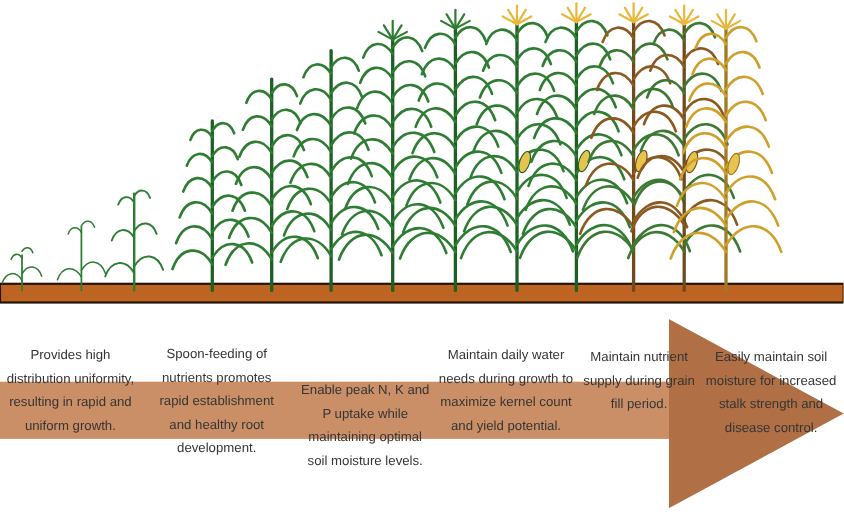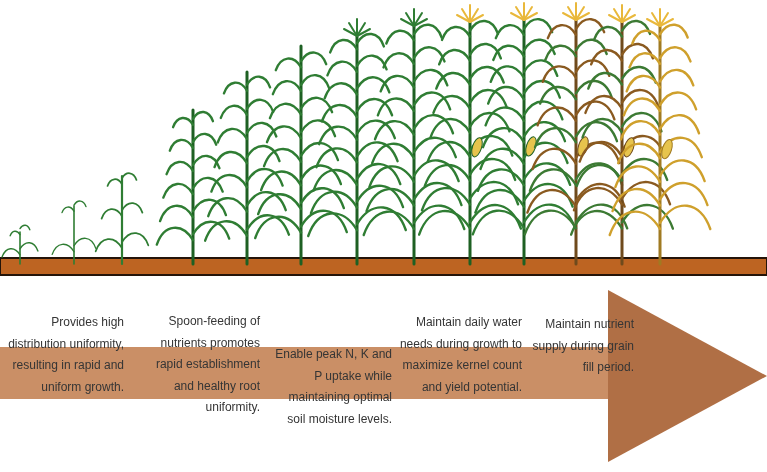--- a/index.html
+++ b/index.html
@@ -10,21 +10,21 @@
   .canvas{position:relative;width:767px;height:472px;background:#ffffff;}
   .field-svg{position:absolute;left:0;top:0;z-index:0;}
   .arrow-shaft{
     position:absolute;left:0;top:347px;width:614px;height:52px;z-index:1;
   }
   .arrow-head{
     position:absolute;left:608px;top:290px;width:159px;height:172px;z-index:1;
     clip-path:polygon(0 0,100% 50%,0 100%);
   }
   .benefit{
-    position:absolute;z-index:2;text-align:right;
+    position:absolute;z-index:2;text-align:center;
     font-size:12px;line-height:21.5px;color:#353535;
   }
   .b1{left:4px;   top:312px; width:120px;}
   .b2{left:134px; top:311px; width:126px;}
   .b3{left:272px; top:312px; width:120px;margin-top:32px;}
   .b4{left:398px; top:312px; width:124px;}
   .b5{left:528px; top:314px; width:106px;}
   .b6{left:640px; top:314px; width:122px;}
 </style>
 </head>
@@ -298,18 +298,19 @@
         <line x1="660" y1="26" x2="647" y2="19" stroke="#e9b83b" stroke-width="2" stroke-linecap="round"></line>
         <line x1="660" y1="26" x2="673" y2="19" stroke="#e9b83b" stroke-width="2" stroke-linecap="round"></line>
         <ellipse cx="667" cy="149.1" rx="4.5" ry="10" fill="#e7c44d" stroke="#a07a22" stroke-width="1" transform="rotate(18 667 149.1)"></ellipse>
       </g>
     </svg>
 
   <div class="arrow-shaft" style="background: rgb(202, 143, 102);"></div>
   <div class="arrow-head" style="background: rgb(176, 111, 69);"></div>
 
   <div class="benefit b1">Provides high distribution uniformity, resulting in rapid and uniform growth.</div>
-  <div class="benefit b2">Spoon-feeding of nutrients promotes rapid establishment and healthy root uniformity.</div>
+  <div class="benefit b2">Spoon-feeding of nutrients promotes rapid establishment and healthy root development.</div>
   <div class="benefit b3">Enable peak N, K and P uptake while maintaining optimal soil moisture levels.</div>
   <div class="benefit b5">Maintain nutrient supply during grain fill period.</div>
   <div class="benefit b4">Maintain daily water needs during growth to maximize kernel count and yield potential.</div>
+  <div class="benefit b6">Easily maintain soil moisture for increased stalk strength and disease control.</div>
 
 </div>
 
 </body></html>

